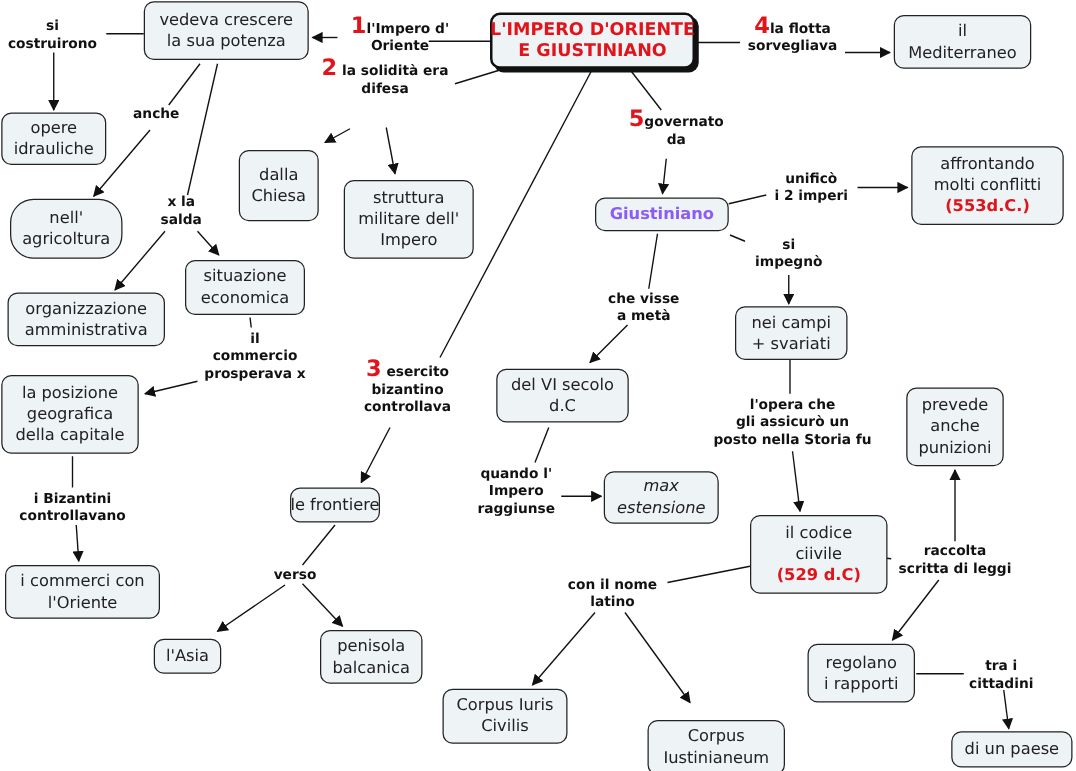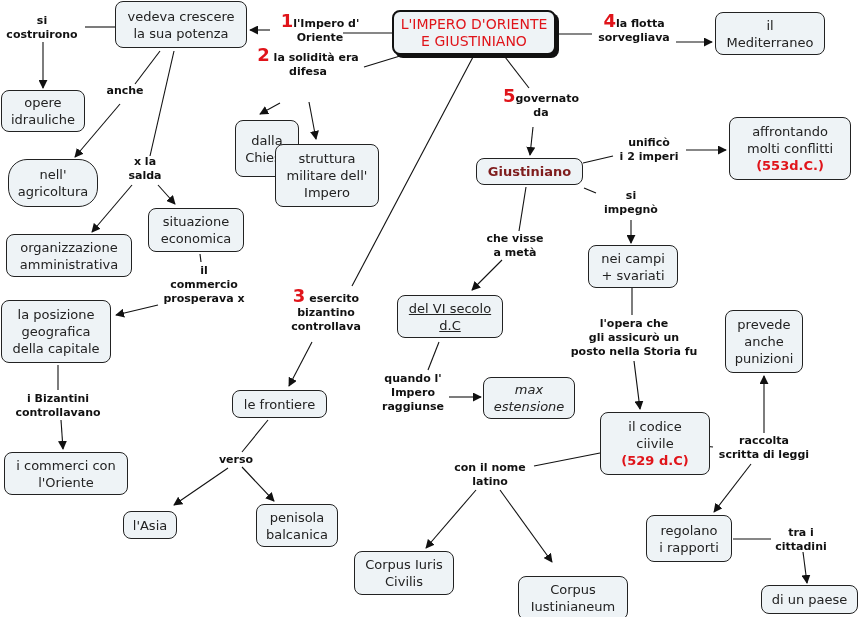--- a/index.html
+++ b/index.html
@@ -4,23 +4,23 @@
 <style>
   html, body { margin:0; padding:0; background:#ffffff; }
   body { width:861px; height:617px; position:relative; overflow:hidden;
          font-family:"DejaVu Sans", "Liberation Sans", sans-serif; }
   svg.edges { position:absolute; left:0; top:0; width:861px; height:617px; }
   .node { position:absolute; box-sizing:border-box; background:#eef3f6;
           border:1px solid #222; border-radius:8px; color:#222;
           font-size:13px; line-height:17px; text-align:center;
           display:flex; flex-direction:column; justify-content:center; align-items:center;
           white-space:nowrap; }
-  .node.root { border:2px solid #111; box-shadow:3px 3px 0 #111; font-weight:normal;
+  .node.root { border:2px solid #111; box-shadow:3px 3px 0 #111; font-weight:bold;
                color:#e0141a; font-size:14px; line-height:17px; }
-  .node.red-title { color:#7f1d1d; font-weight:bold; }
+  .node.red-title { color:#8b5cf6; font-weight:bold; }
   .node .red { color:#e0141a; font-weight:bold; }
   .lbl { position:absolute; font-weight:bold; font-size:11px; line-height:14px;
          color:#111; text-align:center; white-space:nowrap; background:transparent; }
   .lbl .num { color:#e0141a; font-size:18px; font-weight:bold; }
 </style>
 </head>
 <body>
 
 <svg class="edges" viewBox="0 0 861 617">
   <defs>
@@ -128,32 +128,32 @@
   <span>la posizione</span>
   <span>geografica</span>
   <span>della capitale</span>
 </div>
 
 <div class="node" style="left:4px;top:452px;width:124px;height:43px;">
   <span>i commerci con</span>
   <span>l'Oriente</span>
 </div>
 
-<div class="node" style="left:191px;top:120px;width:64px;height:57px;margin-left:44px;">
+<div class="node" style="left:191px;top:120px;width:64px;height:57px;">
   <span>dalla</span>
   <span>Chiesa</span>
 </div>
 
 <div class="node" style="left:275px;top:144px;width:104px;height:63px;">
   <span>struttura</span>
   <span>militare dell'</span>
   <span>Impero</span>
 </div>
 
-<div class="node" style="left:232px;top:390px;width:95px;height:28px;text-align:right;">
+<div class="node" style="left:232px;top:390px;width:72px;height:28px;text-align:right;">
   <span>le frontiere</span>
 </div>
 
 <div class="node" style="left:123px;top:511px;width:54px;height:28px;">
   <span>l'Asia</span>
 </div>
 
 <div class="node" style="left:256px;top:504px;width:82px;height:43px;">
   <span>penisola</span>
   <span>balcanica</span>
@@ -167,21 +167,21 @@
 <div class="node red-title" style="left:476px;top:158px;width:107px;height:27px;">
   <span>Giustiniano</span>
 </div>
 
 <div class="node" style="left:729px;top:117px;width:122px;height:63px;">
   <span>affrontando</span>
   <span>molti conflitti</span>
   <span class="red">(553d.C.)</span>
 </div>
 
-<div class="node" style="left:397px;top:295px;width:106px;height:43px;text-decoration:underline;">
+<div class="node" style="left:397px;top:295px;width:106px;height:43px;">
   <span>del VI secolo</span>
   <span>d.C</span>
 </div>
 
 <div class="node" style="left:483px;top:377px;width:92px;height:42px;font-style:italic;">
   <span>max</span>
   <span>estensione</span>
 </div>
 
 <div class="node" style="left:588px;top:245px;width:90px;height:43px;">

